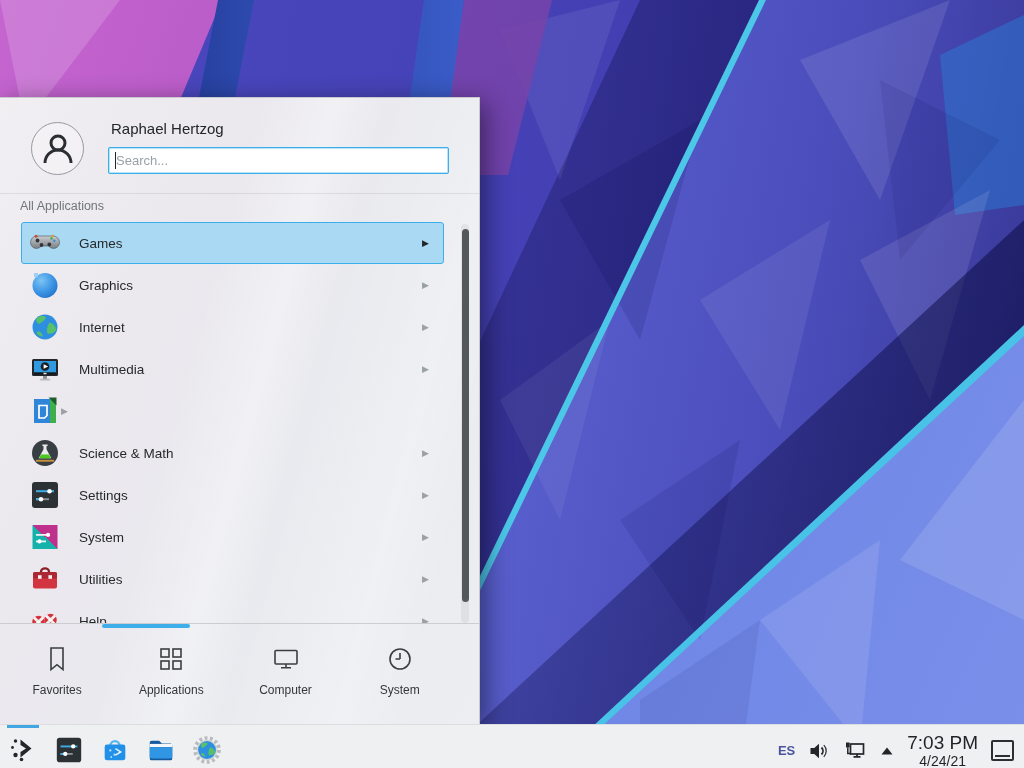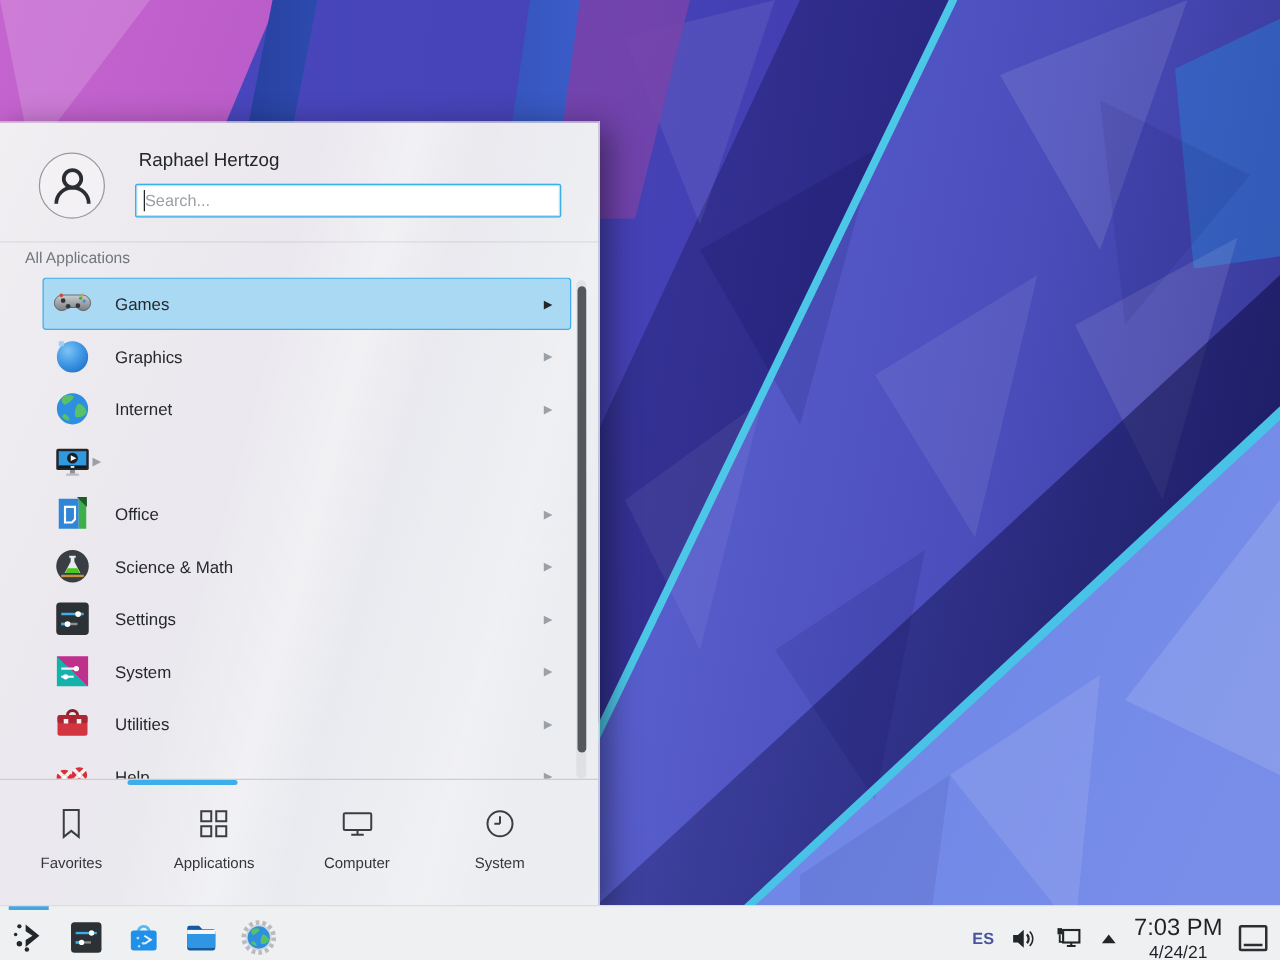--- a/index.html
+++ b/index.html
@@ -58,21 +58,21 @@
       border-radius:50%;box-sizing:border-box;display:flex;align-items:center;justify-content:center;background:rgba(255,255,255,0.25);}
   .username{position:absolute;left:111px;top:22px;font-size:15px;color:#232629;}
   .searchwrap{position:absolute;left:108px;top:49px;width:341px;height:27px;}
   .search{width:100%;height:100%;box-sizing:border-box;border:1px solid #3daee9;outline:2px solid rgba(61,174,233,0.35);outline-offset:-2px;
       border-radius:2px;background:#ffffff;font-family:"Liberation Sans",sans-serif;font-size:13px;color:#232629;padding:12px 7px;}
   .search::placeholder{color:#9aa1a6;}
   .caret-line{position:absolute;left:7px;top:5px;width:1px;height:17px;background:#232629;}
   .header-sep{position:absolute;left:0;top:95px;width:480px;height:1px;background:rgba(0,0,0,0.08);}
   .section-label{position:absolute;left:20px;top:101px;font-size:12.5px;color:#70767b;}
 
-  .menu-list{position:absolute;left:0;top:124px;width:455px;height:401px;overflow:hidden;margin-left:13px;}
+  .menu-list{position:absolute;left:0;top:124px;width:455px;height:401px;overflow:hidden;}
   .menu-item{position:relative;margin:0 11px 0 21px;height:42px;display:flex;align-items:center;
       border:1px solid transparent;border-radius:3px;box-sizing:border-box;}
   .menu-item.selected{background:#a9d9f3;border-color:#3daee9;}
   .mi-icon{width:32px;height:32px;margin-left:7px;display:flex;align-items:center;justify-content:center;flex:0 0 auto;}
   .mi-label{margin-left:18px;font-size:13.5px;color:#26292c;flex:1 1 auto;}
   .mi-arrow{font-size:9px;color:#9aa0a5;margin-right:14px;}
   .menu-item.selected .mi-arrow{color:#232629;}
 
   .scrollbar{position:absolute;left:461px;top:126px;width:8px;height:399px;border-radius:4px;background:rgba(0,0,0,0.05);}
   .scroll-thumb{position:absolute;left:0.5px;top:5px;width:7px;height:373px;border-radius:3.5px;background:#54585c;}
@@ -212,33 +212,33 @@
             <rect x="3" y="6" width="26" height="17" rx="1.5" fill="#23272c"></rect>
             <rect x="5" y="8" width="22" height="11.5" fill="#2f9ae0"></rect>
             <rect x="5" y="19.5" width="22" height="2" fill="#15181b"></rect>
             <rect x="14.5" y="19.8" width="3" height="1.5" fill="#e8e8e8"></rect>
             <circle cx="16" cy="13.5" r="4.3" fill="#1b1f23"></circle>
             <path d="M14.6 11.2 l4.6 2.3 l-4.6 2.3 z" fill="#ffffff"></path>
             <rect x="14" y="23" width="4" height="3" fill="#8e9296"></rect>
             <path d="M10.5 27.5 h11 l-1 -1.8 h-9 z" fill="#b9bcbf"></path>
           </svg>
         </span>
+        <span class="mi-label">Multimedia</span>
         <span class="mi-arrow">▶</span>
       </div>
 
       <div class="menu-item">
         <span class="mi-icon">
           <svg width="32" height="32" viewBox="0 0 32 32">
             <rect x="5" y="4" width="16" height="24" fill="#2f86d8"></rect>
             <rect x="21" y="4" width="6" height="24" fill="#3fae4c"></rect>
             <path d="M19.5 2.5 l8 8 v-8 z" fill="#1e5c2a"></path>
             <path d="M10 10.5 h8 v10 l-2.5 2.5 h-5.5 z" fill="none" stroke="#ffffff" stroke-width="1.7"></path>
           </svg>
         </span>
-        <span class="mi-label">Office</span>
         <span class="mi-arrow">▶</span>
       </div>
 
       <div class="menu-item">
         <span class="mi-icon">
           <svg width="32" height="32" viewBox="0 0 32 32">
             <circle cx="16" cy="16" r="13" fill="#393e44"></circle>
             <path d="M13.4 7.5 h5.2 v1.6 h-1.1 v3.2 l4.8 9 h-12.6 l4.8 -9 v-3.2 h-1.1 z" fill="#e9eaeb"></path>
             <path d="M12.1 17.5 h7.8 l2 3.8 h-11.8 z" fill="#49c81e"></path>
             <rect x="7" y="22.8" width="18" height="1.9" fill="#c8923c"></rect>

